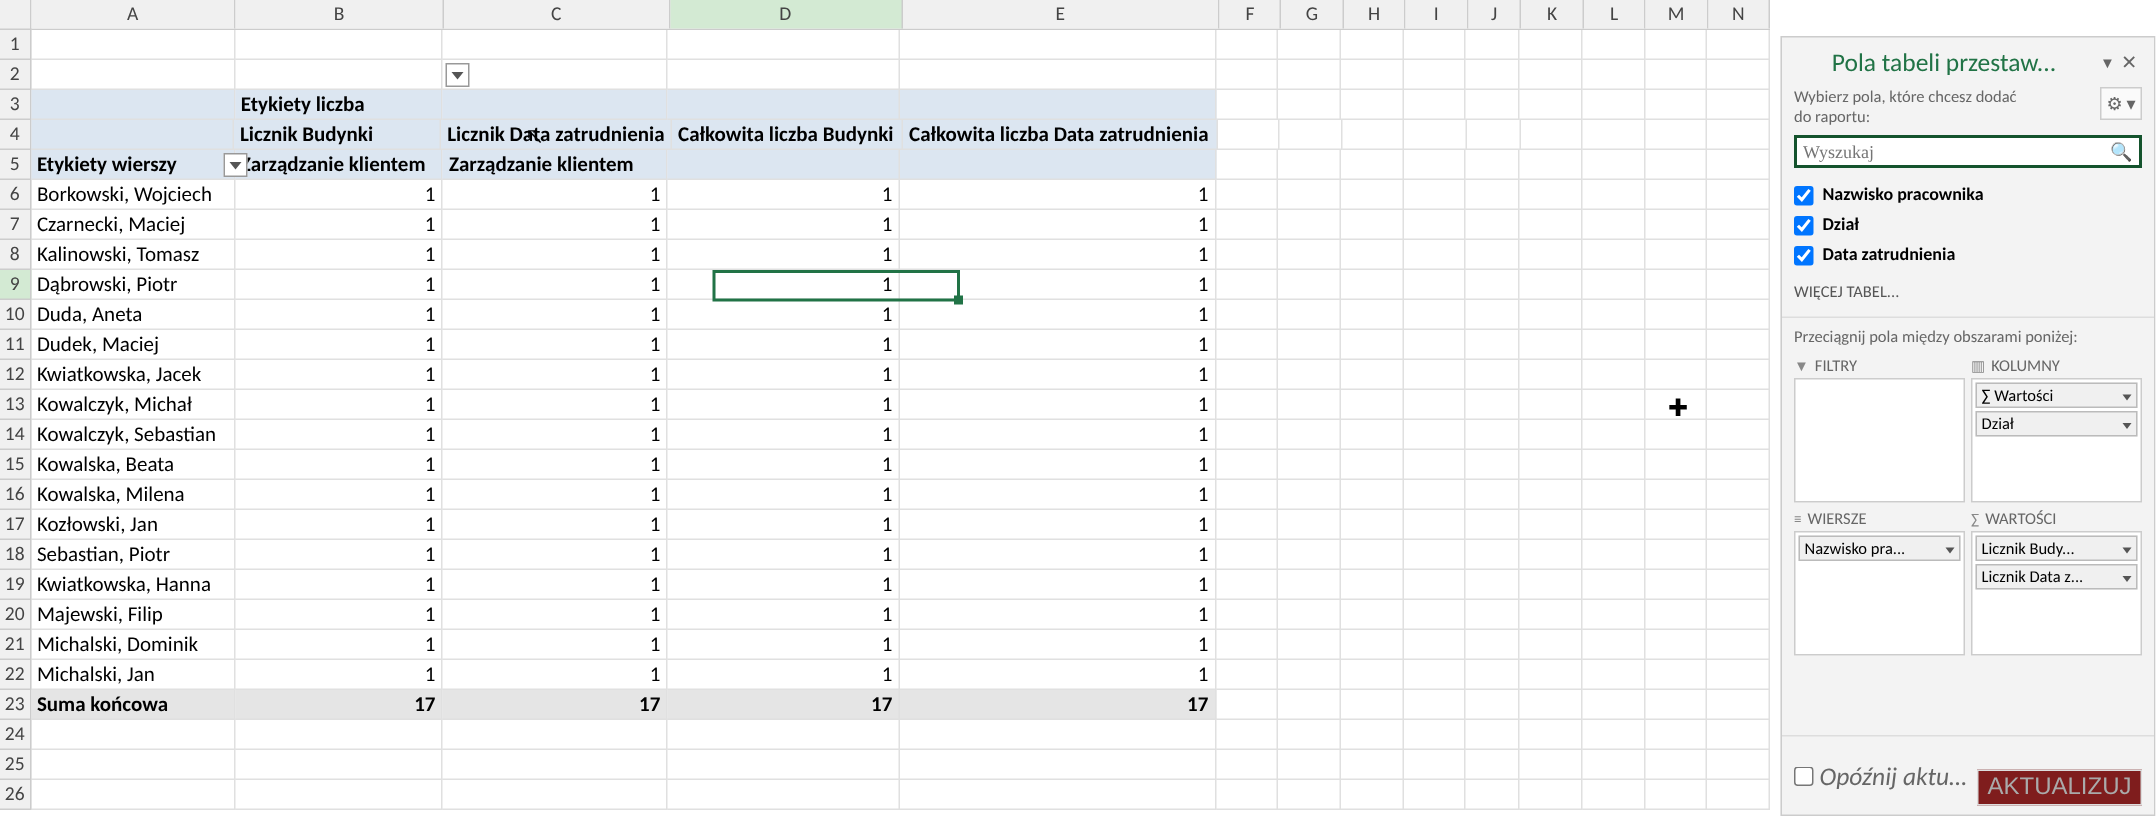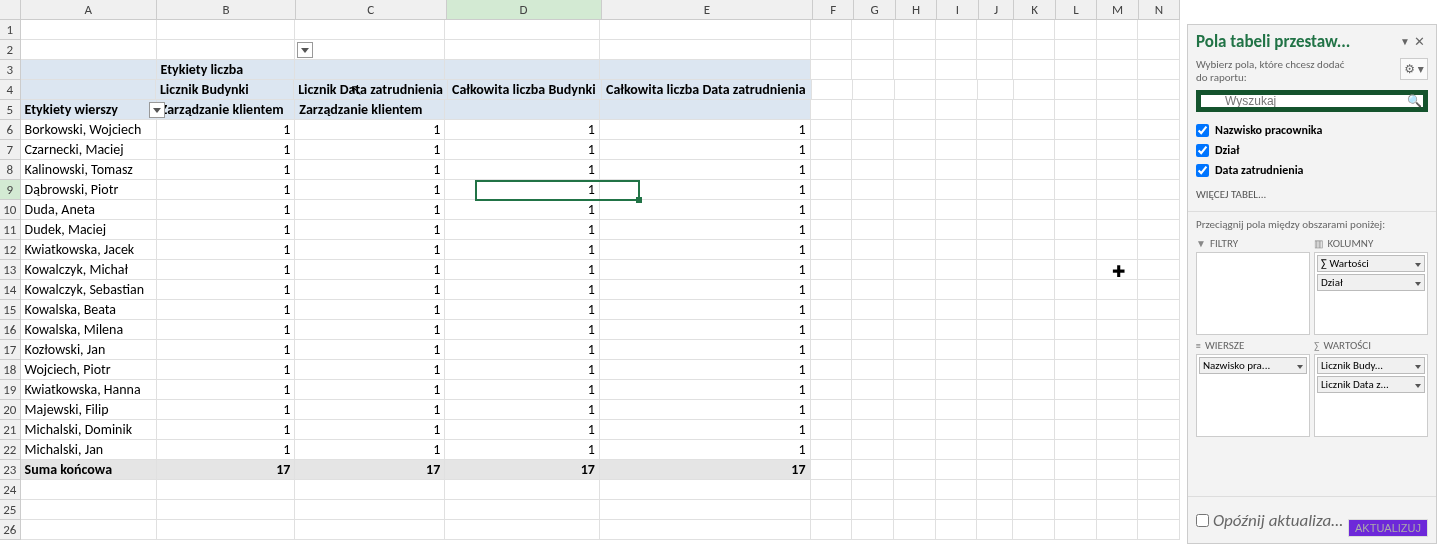--- a/index.html
+++ b/index.html
@@ -40,47 +40,47 @@
   .dd-btn::after { content: ""; border-left: 4px solid transparent; border-right: 4px solid transparent; border-top: 5px solid #555; }
 
   .active-cell { position: absolute; border: 2px solid #217346; pointer-events: none; background: transparent; }
   .fill-handle { position: absolute; width: 6px; height: 6px; background: #217346; }
 
   .cursor-icon { position: absolute; font-size: 16px; color: #000; pointer-events: none; }
 
   
   .sidebar { position: absolute; right: 0; top: 24px; width: 250px; height: 520px; background: #f3f3f3; border: 1px solid #ccc; display: flex; flex-direction: column; }
   .sb-header { display: flex; align-items: center; padding: 6px 8px 2px 8px; }
-  .sb-title { color: #217346; font-size: 17px; font-weight: 700; flex: 1; white-space: nowrap; overflow: hidden; text-overflow: ellipsis; }
+  .sb-title { color: #217346; font-size: 17px; font-weight: 400; flex: 1; white-space: nowrap; overflow: hidden; text-overflow: ellipsis; text-align: center; }
   .sb-dd { width: 10px; font-size: 10px; color: #666; margin: 0 4px; }
   .sb-close { width: 14px; font-size: 13px; color: #666; }
   .sb-sub { font-size: 11px; color: #666; padding: 4px 8px 0 8px; display: flex; gap: 40px; }
   .sb-sub-text { flex: 1; line-height: 13px; }
   .sb-gear { width: 28px; height: 22px; border: 1px solid #ccc; background: #fafafa; display: flex; align-items: center; justify-content: center; font-size: 12px; margin-left: 4px; }
   .sb-search-wrap { padding: 6px 8px; }
-  .sb-search { width: 100%; height: 22px; border: 5px solid #14532d; background: #fff; font-size: 12px; padding: 0 22px 0 24px; }
+  .sb-search { width: 100%; height: 22px; border: 2px solid #14532d; background: #fff; font-size: 12px; padding: 0 22px 0 4px; font-family: Liberation Serif, serif; }
   .sb-search-wrap { position: relative; }
   .sb-search-icon { position: absolute; right: 14px; top: 10px; font-size: 12px; color: #4472c4; }
   .sb-fields { padding: 2px 8px; }
   .sb-field { display: flex; align-items: center; height: 20px; font-size: 12px; }
   .sb-field input[type=checkbox] { margin-right: 6px; width: 13px; height: 13px; }
   .sb-field-label.bold { font-weight: bold; }
   .sb-more { font-size: 11px; color: #555; padding: 6px 8px; }
   .sb-mid-label { font-size: 11px; color: #666; padding: 6px 8px; border-top: 1px solid #ddd; margin-top: 4px; }
   .sb-areas { display: grid; grid-template-columns: 1fr 1fr; grid-template-rows: 98px 98px; gap: 4px; padding: 0 8px; }
   .sb-area { border: none; display: flex; flex-direction: column; }
   .sb-area-h { font-size: 11px; color: #666; display: flex; align-items: center; gap: 4px; padding-bottom: 2px; }
   .sb-area-list { flex: 1; background: #fff; border: 1px solid #ccc; padding: 2px; overflow: hidden; }
   .sb-chip { background: #f0f0f0; border: 1px solid #bbb; font-size: 11px; padding: 1px 3px; margin-bottom: 2px; display: flex; align-items: center; justify-content: space-between; white-space: nowrap; }
   .sb-chip span.t { overflow: hidden; text-overflow: ellipsis; }
   .sb-chip .dd::after { content: ""; border-left: 3px solid transparent; border-right: 3px solid transparent; border-top: 4px solid #555; display: inline-block; }
   .sb-footer { display: flex; align-items: center; padding: 6px 8px; border-top: 1px solid #ddd; margin-top: auto; }
   .sb-footer-cb { margin-right: 4px; width: 13px; height: 13px; }
   .sb-footer-label { font-size: 17px; color: #666; flex: 1; white-space: nowrap; overflow: hidden; text-overflow: ellipsis; font-style: italic; }
-  .sb-footer-btn { font-size: 11px; color: #aaa; border: 1px solid #ddd; background: #6d28d9; padding: 2px 6px; margin-top: 16px; }
+  .sb-footer-btn { font-size: 16px; color: #aaa; border: 1px solid #ddd; background: #7f1d1d; padding: 2px 6px; margin-top: 16px; }
   .area-icon { font-size: 10px; color: #888; }
 </style>
 </head>
 <body>
 
 <div class="grid-area">
   <div class="col-headers">
     <div class="corner"></div>
     <div class="ch A">A</div>
     <div class="ch B">B</div>
@@ -382,21 +382,21 @@
         <div class="cell s"></div>
         <div class="cell s"></div>
         <div class="cell ss"></div>
         <div class="cell s"></div>
         <div class="cell s"></div>
         <div class="cell s"></div>
         <div class="cell s"></div>
       </div>
       <div class="row">
         <div class="rh">18</div>
-        <div class="cell A">Wojciech, Piotr</div>
+        <div class="cell A">Sebastian, Piotr</div>
         <div class="cell B r">1</div>
         <div class="cell C r">1</div>
         <div class="cell D r">1</div>
         <div class="cell E r">1</div>
         <div class="cell s"></div>
         <div class="cell s"></div>
         <div class="cell s"></div>
         <div class="cell s"></div>
         <div class="cell ss"></div>
         <div class="cell s"></div>

